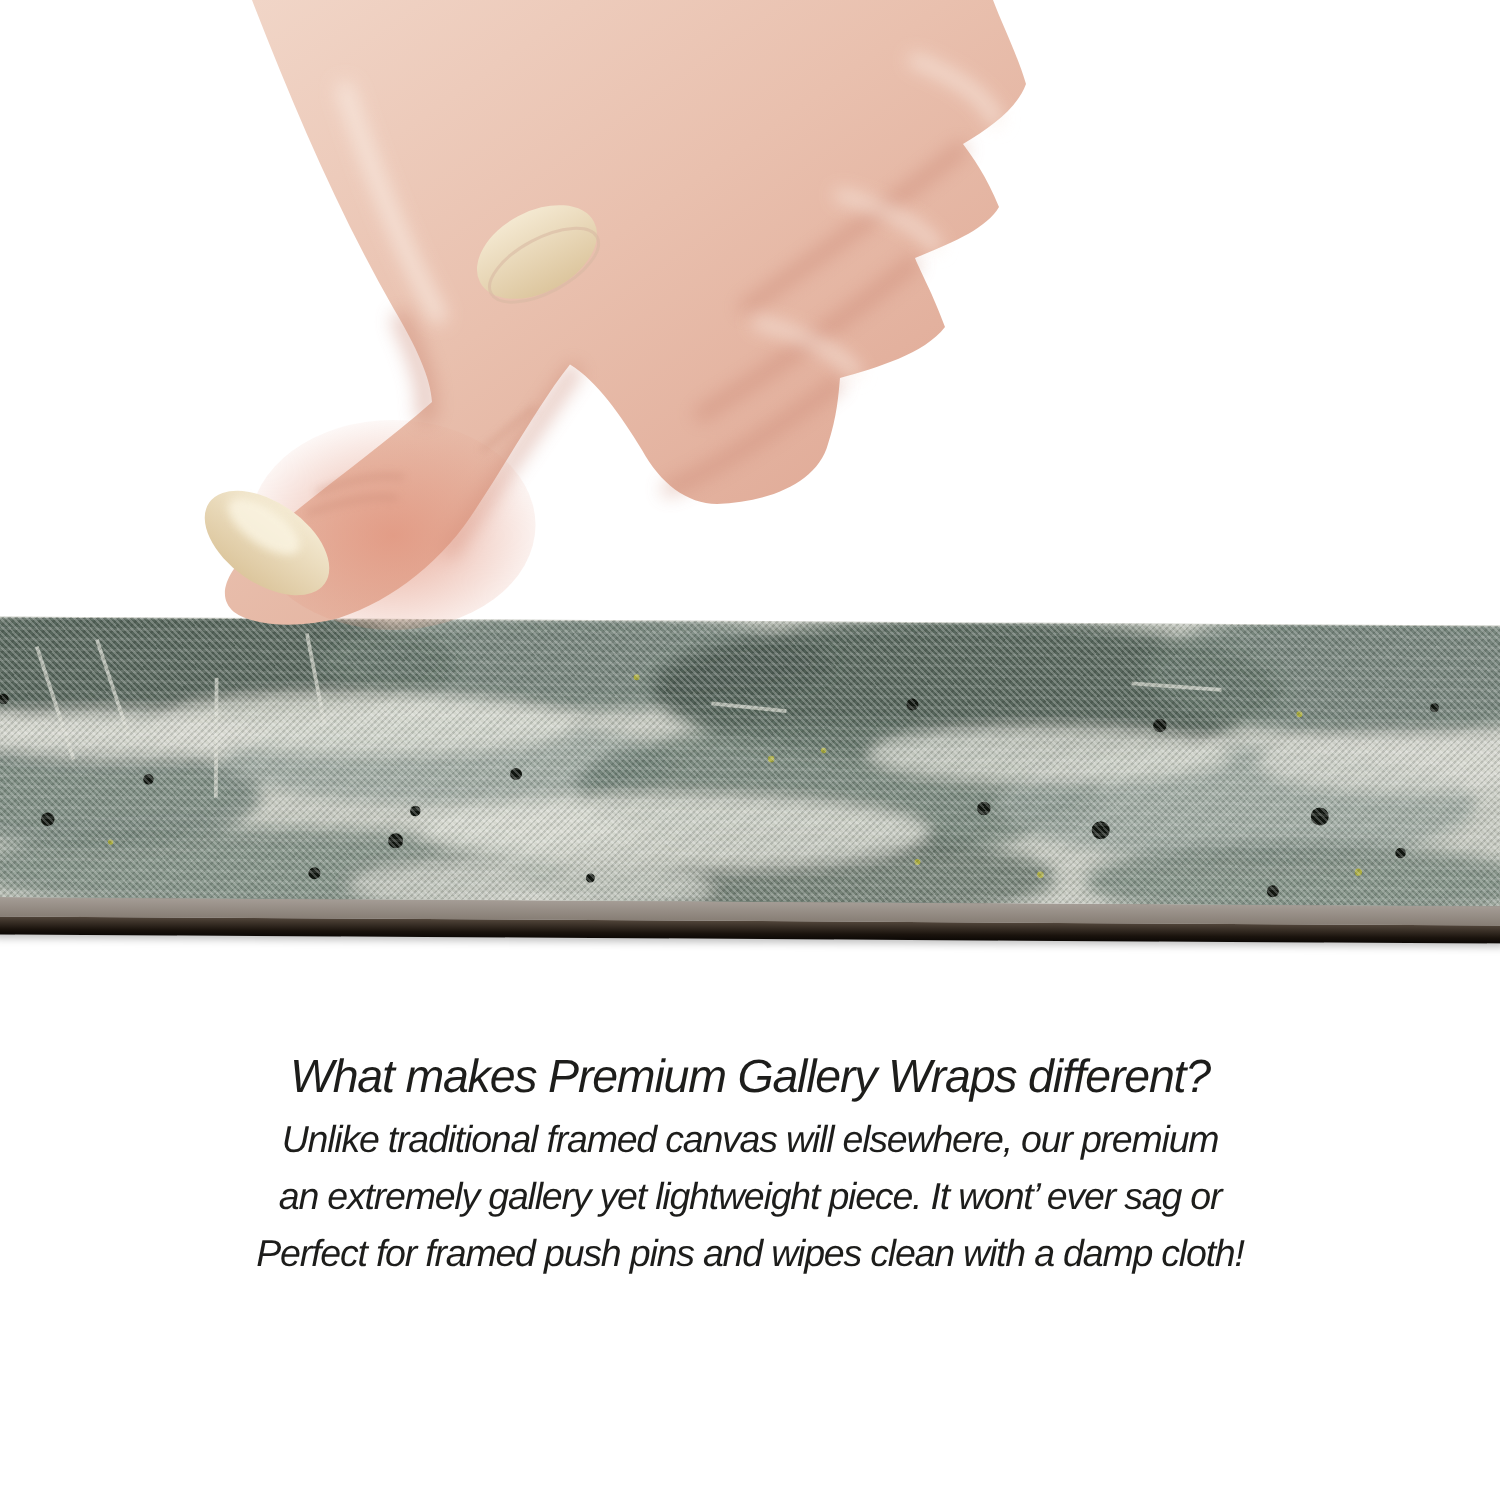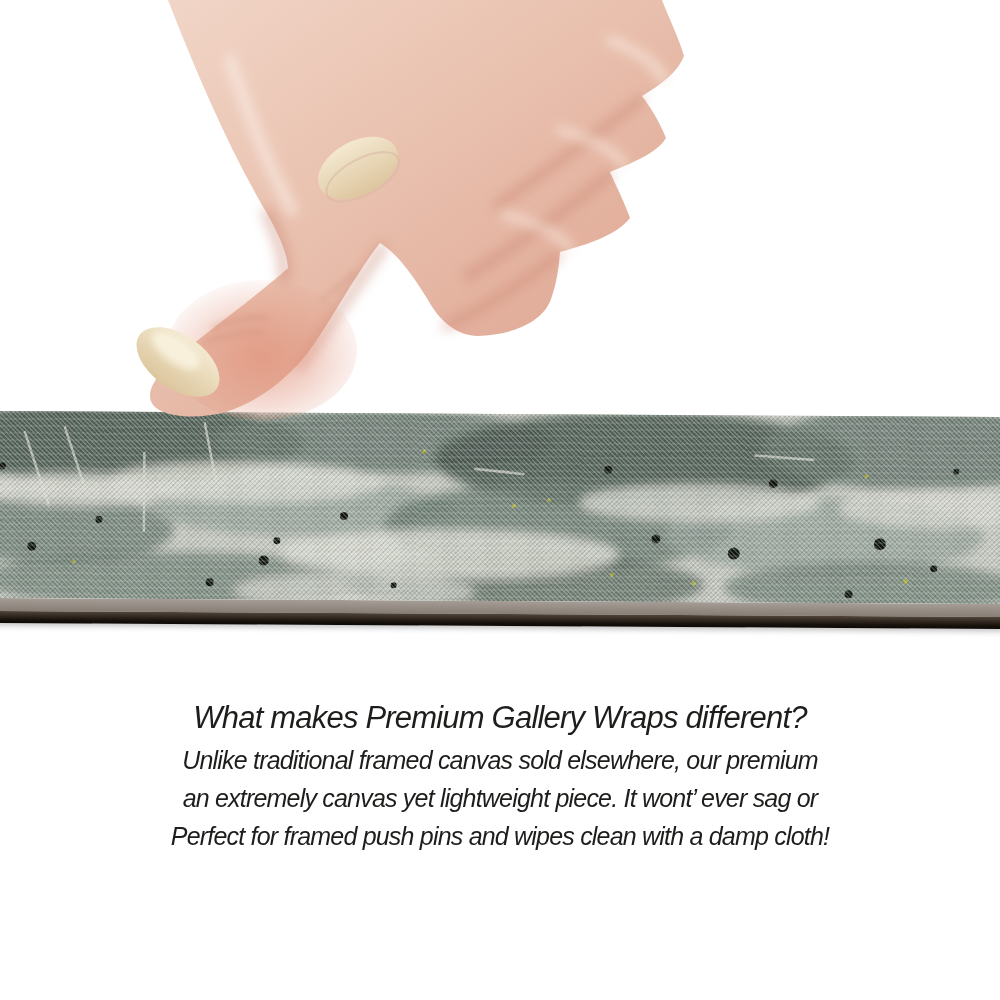--- a/index.html
+++ b/index.html
@@ -207,18 +207,18 @@
         </svg>
         <div class="weave"></div>
       </div>
       <div class="edge-light"></div>
       <div class="edge-dark"></div>
     </div>
   </div>
 
   <div class="caption">
     <div class="heading">What makes Premium Gallery Wraps different?</div>
-    <div class="body-line">Unlike traditional framed canvas sold elsewhere, our premium</div>
-    <div class="body-line">an extremely canvas yet lightweight piece. It wont’ ever sag or</div>
+    <div class="body-line">Unlike traditional framed canvas will elsewhere, our premium</div>
+    <div class="body-line">an extremely gallery yet lightweight piece. It wont’ ever sag or</div>
     <div class="body-line">Perfect for framed push pins and wipes clean with a damp cloth!</div>
   </div>
 
 </div>
 
 </body></html>

